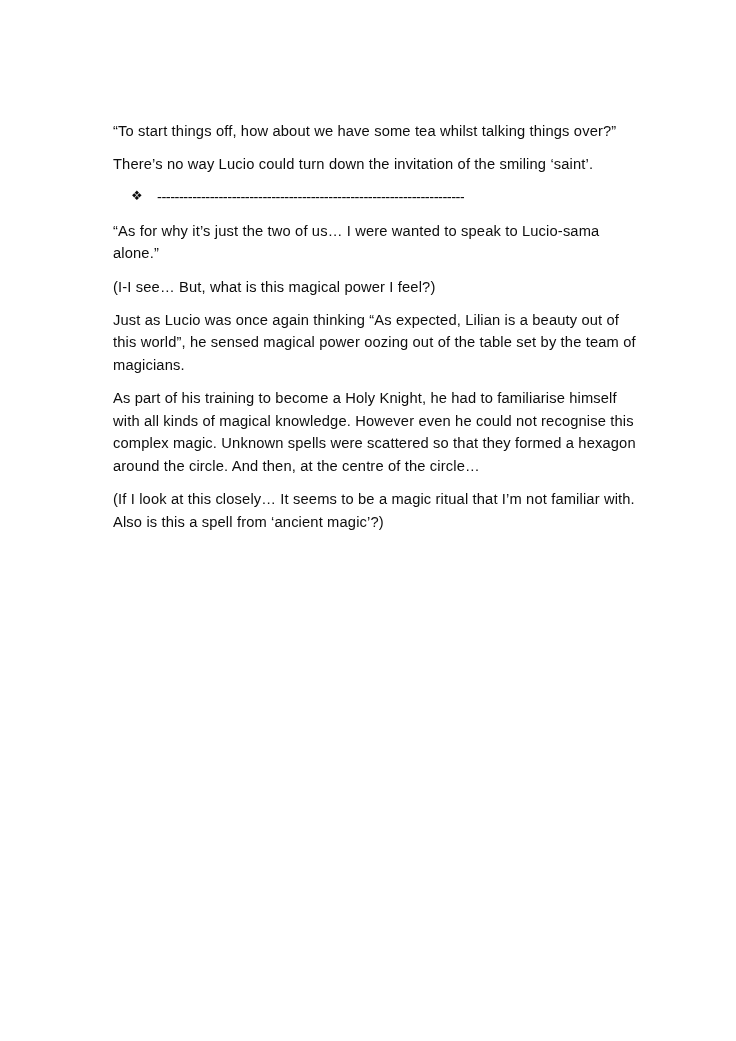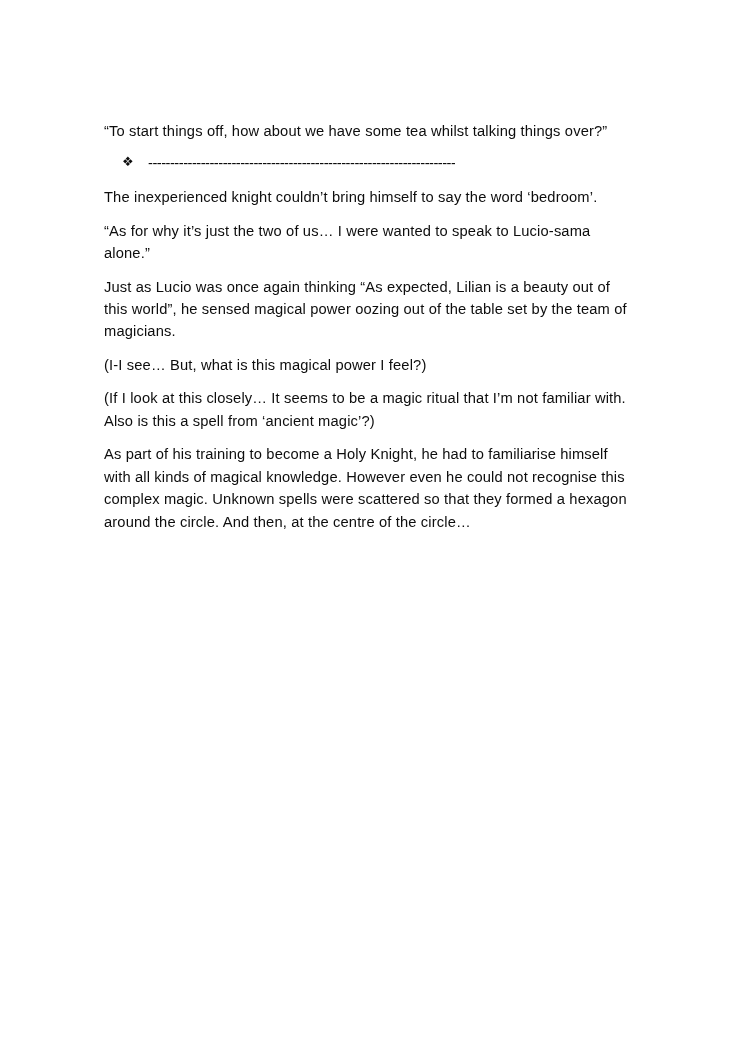--- a/index.html
+++ b/index.html
@@ -16,21 +16,21 @@
   }
   .page {
     position: relative;
     width: 736px;
     height: 1041px;
     background: #ffffff;
     box-sizing: border-box;
   }
   .content {
     position: absolute;
-    left: 104px;
+    left: 113px;
     top: 120px;
     width: 528px;
   }
   p.para {
     margin: 0 0 11px 0;
     font-size: 14.7px;
     line-height: 1.53;
     color: #0d0d0d;
     text-align: left;
     letter-spacing: 0.01em;
@@ -57,27 +57,27 @@
     overflow: hidden;
   }
 </style>
 </head>
 <body>
 
 <div class="page">
   <div class="content">
 
     <p class="para">“To start things off, how about we have some tea whilst talking things over?”</p>
+    <p class="para">There’s no way Lucio could turn down the invitation of the smiling ‘saint’.</p>
 
     <div class="bullet-line">
       <span class="bullet-glyph">❖</span>
       <span class="bullet-rule">----------------------------------------------------------------------</span>
     </div>
 
-    <p class="para">The inexperienced knight couldn’t bring himself to say the word ‘bedroom’.</p>
     <p class="para">“As for why it’s just the two of us… I were wanted to speak to Lucio-sama alone.”</p>
+    <p class="para">(I-I see… But, what is this magical power I feel?)</p>
     <p class="para">Just as Lucio was once again thinking “As expected, Lilian is a beauty out of this world”, he sensed magical power oozing out of the table set by the team of magicians.</p>
-    <p class="para">(I-I see… But, what is this magical power I feel?)</p>
+    <p class="para">As part of his training to become a Holy Knight, he had to familiarise himself with all kinds of magical knowledge. However even he could not recognise this complex magic. Unknown spells were scattered so that they formed a hexagon around the circle. And then, at the centre of the circle…</p>
     <p class="para">(If I look at this closely… It seems to be a magic ritual that I’m not familiar with. Also is this a spell from ‘ancient magic’?)</p>
-    <p class="para">As part of his training to become a Holy Knight, he had to familiarise himself with all kinds of magical knowledge. However even he could not recognise this complex magic. Unknown spells were scattered so that they formed a hexagon around the circle. And then, at the centre of the circle…</p>
 
   </div>
 </div>
 
 </body></html>

